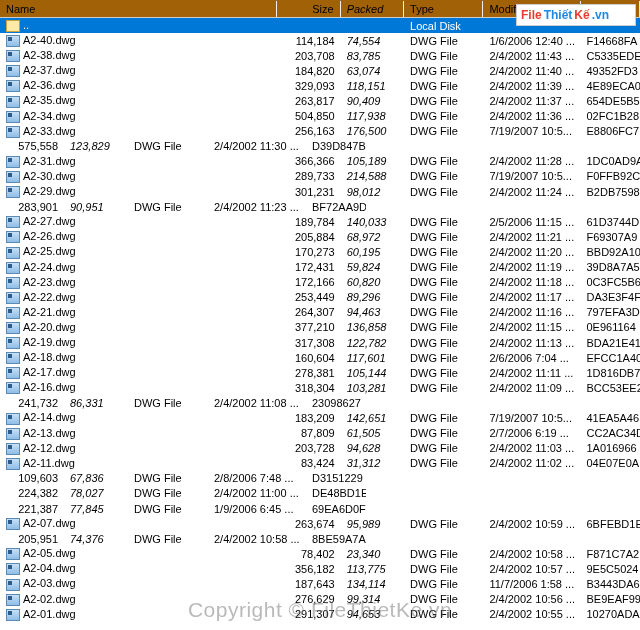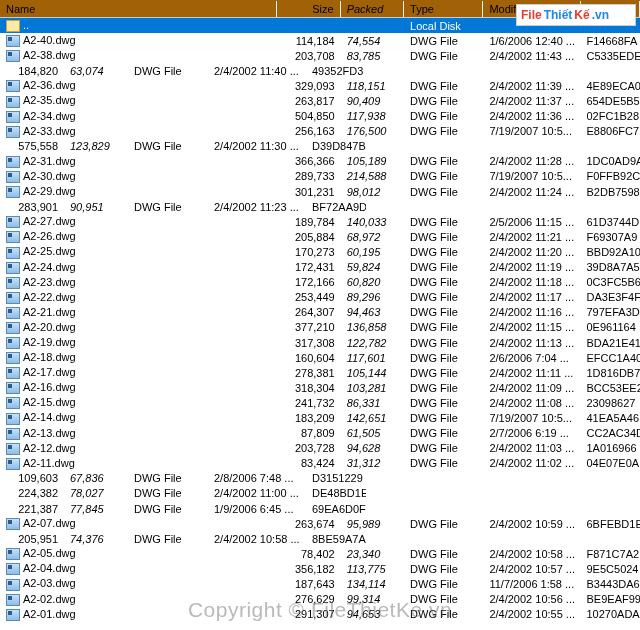--- a/index.html
+++ b/index.html
@@ -133,20 +133,21 @@
     </div>
     <div class="row">
       <div class="cell col-name"><span class="icon dwg"></span><span>A2-38.dwg</span></div>
       <div class="cell col-size">203,708</div>
       <div class="cell col-packed">83,785</div>
       <div class="cell col-type">DWG File</div>
       <div class="cell col-modified">2/4/2002 11:43 ...</div>
       <div class="cell col-crc">C5335EDE</div>
     </div>
     <div class="row">
+      <div class="cell col-name"><span class="icon dwg"></span><span>A2-37.dwg</span></div>
       <div class="cell col-size">184,820</div>
       <div class="cell col-packed">63,074</div>
       <div class="cell col-type">DWG File</div>
       <div class="cell col-modified">2/4/2002 11:40 ...</div>
       <div class="cell col-crc">49352FD3</div>
     </div>
     <div class="row">
       <div class="cell col-name"><span class="icon dwg"></span><span>A2-36.dwg</span></div>
       <div class="cell col-size">329,093</div>
       <div class="cell col-packed">118,151</div>
@@ -306,21 +307,20 @@
     </div>
     <div class="row">
       <div class="cell col-name"><span class="icon dwg"></span><span>A2-16.dwg</span></div>
       <div class="cell col-size">318,304</div>
       <div class="cell col-packed">103,281</div>
       <div class="cell col-type">DWG File</div>
       <div class="cell col-modified">2/4/2002 11:09 ...</div>
       <div class="cell col-crc">BCC53EE2</div>
     </div>
     <div class="row">
-      <div class="cell col-name"><span class="icon dwg"></span><span>A2-15.dwg</span></div>
       <div class="cell col-size">241,732</div>
       <div class="cell col-packed">86,331</div>
       <div class="cell col-type">DWG File</div>
       <div class="cell col-modified">2/4/2002 11:08 ...</div>
       <div class="cell col-crc">23098627</div>
     </div>
     <div class="row">
       <div class="cell col-name"><span class="icon dwg"></span><span>A2-14.dwg</span></div>
       <div class="cell col-size">183,209</div>
       <div class="cell col-packed">142,651</div>

